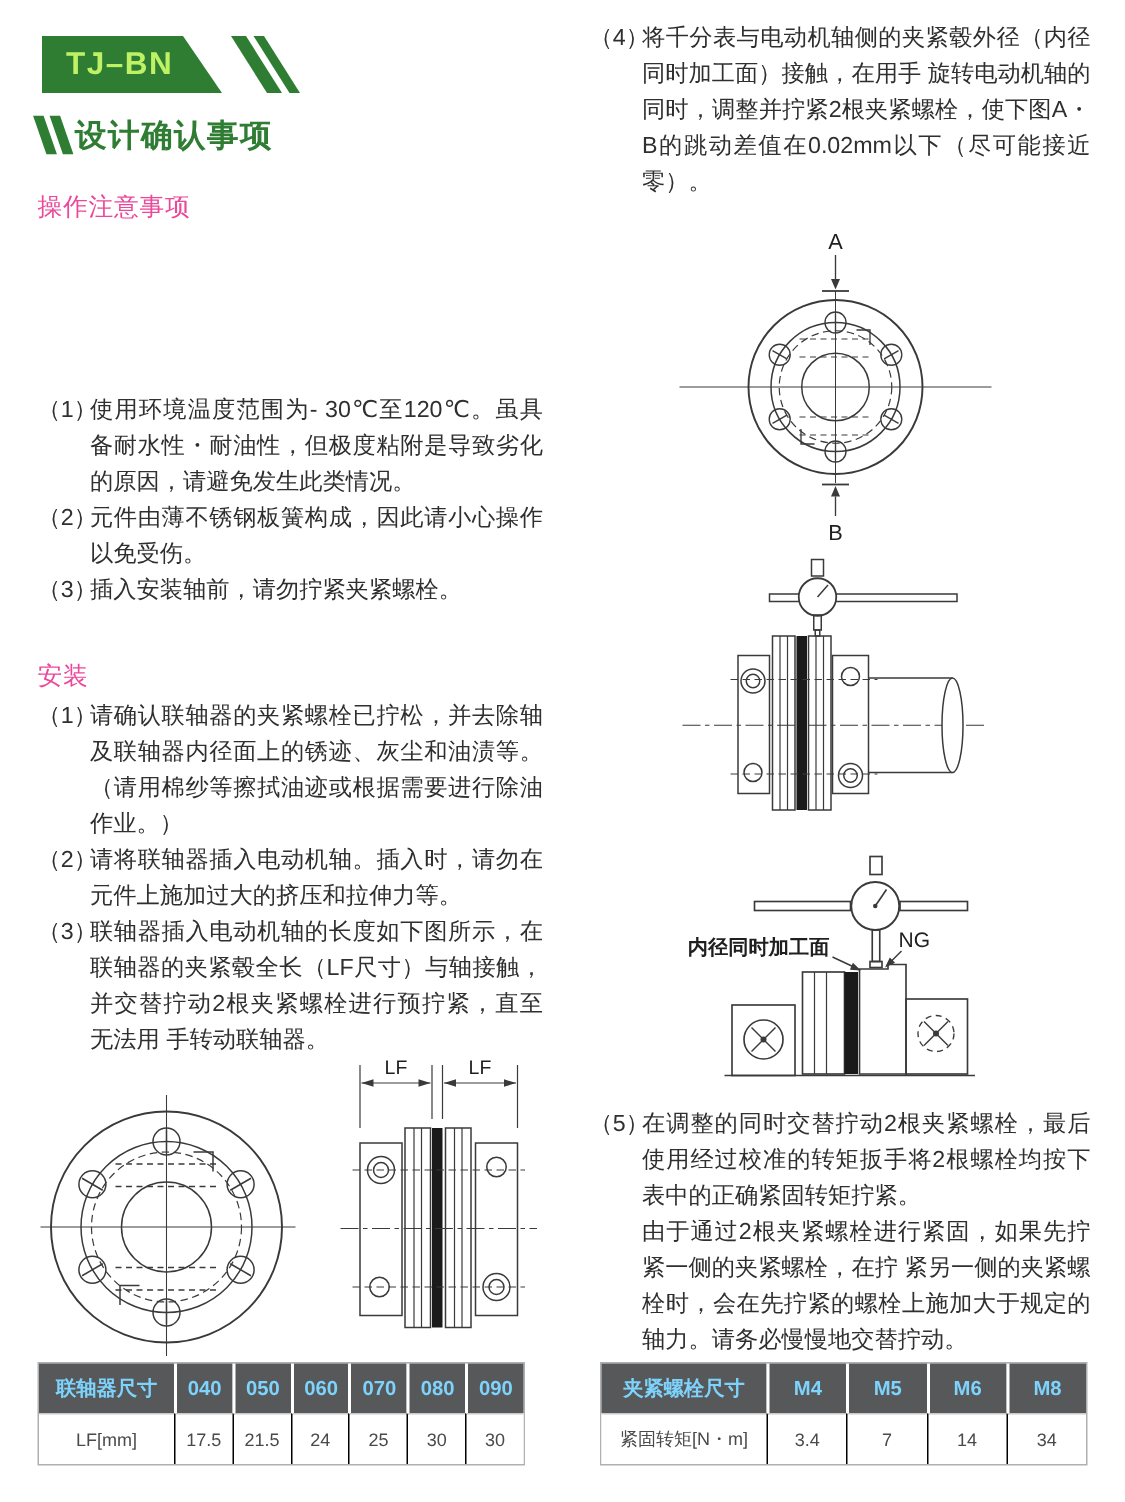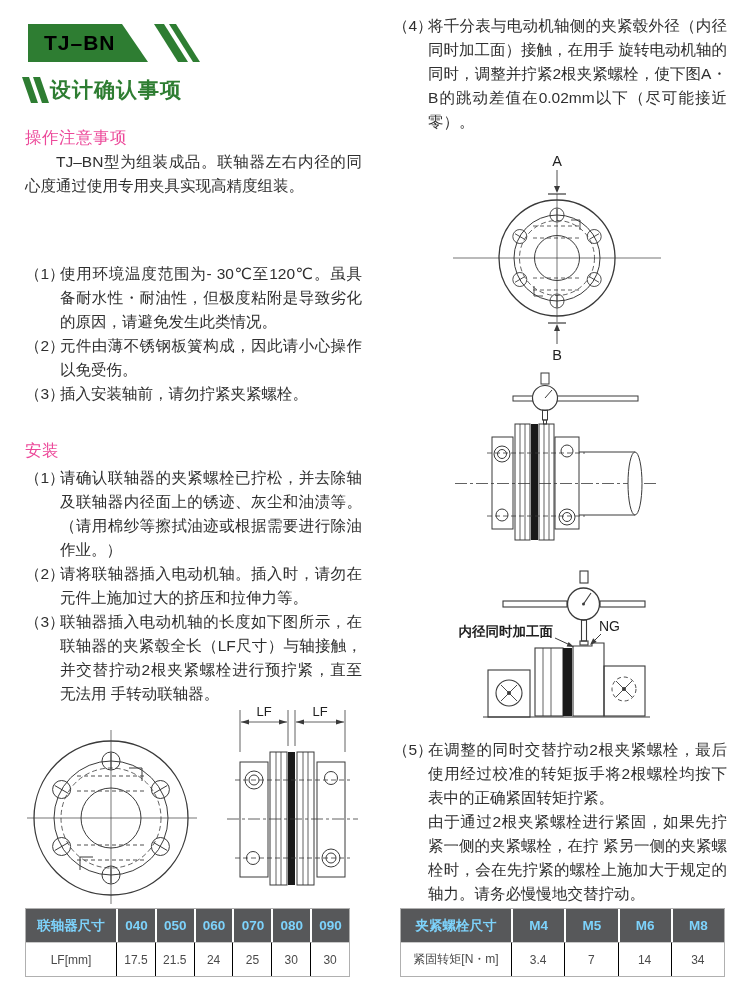--- a/index.html
+++ b/index.html
@@ -5,21 +5,21 @@
   html,body{margin:0;padding:0;}
   body{
     width:750px;height:1001px;position:relative;background:#ffffff;
     font-family:"Liberation Sans","DejaVu Sans",sans-serif;color:#2f2f2f;
     overflow:hidden;
   }
   .abs{position:absolute;}
   
   #banner{left:28px;top:24px;display:flex;align-items:stretch;height:38px;}
   .banner-box{
-    width:120px;height:38px;background:#2e7d32;color:#000000;
+    width:120px;height:38px;background:#2e7d32;color:#bef264;
     display:flex;align-items:center;padding-left:16px;box-sizing:border-box;
     font-size:21px;font-weight:bold;letter-spacing:1px;
     clip-path:polygon(0 0, calc(100% - 26px) 0, 100% 100%, 0 100%);
   }
   
   #title-row{left:22px;top:76px;display:flex;align-items:center;gap:1px;}
   #title-row h1{margin:0;font-size:21px;font-weight:600;color:#2e7d32;letter-spacing:1px;}
   
   .sec-heading{font-size:16.5px;color:#ec4899;font-weight:500;letter-spacing:.5px;}
   #ops-heading{left:25px;top:127px;}
@@ -66,21 +66,20 @@
   <svg width="27" height="26" viewBox="0 0 27 26">
     <polygon points="0,0 7,0 16,26 9,26" fill="#2e7d32"></polygon>
     <polygon points="11,0 18,0 27,26 20,26" fill="#2e7d32"></polygon>
   </svg>
   <h1>设计确认事项</h1>
 </div>
 
 <div class="abs sec-heading" id="ops-heading">操作注意事项</div>
 
 <div class="abs textblock" id="ops-paras">
-  <p class="para">TJ–BN型为组装成品。联轴器左右内径的同心度通过使用专用夹具实现高精度组装。</p>
 </div>
 
 <div class="abs textblock" id="ops-items">
   <p class="item"><span class="num">（1）</span><span>使用环境温度范围为- 30℃至120℃。虽具备耐水性・耐油性，但极度粘附是导致劣化的原因，请避免发生此类情况。</span></p>
   <p class="item"><span class="num">（2）</span><span>元件由薄不锈钢板簧构成，因此请小心操作以免受伤。</span></p>
   <p class="item"><span class="num">（3）</span><span>插入安装轴前，请勿拧紧夹紧螺栓。</span></p>
 </div>
 
 <div class="abs sec-heading" id="install-heading">安装</div>
 

